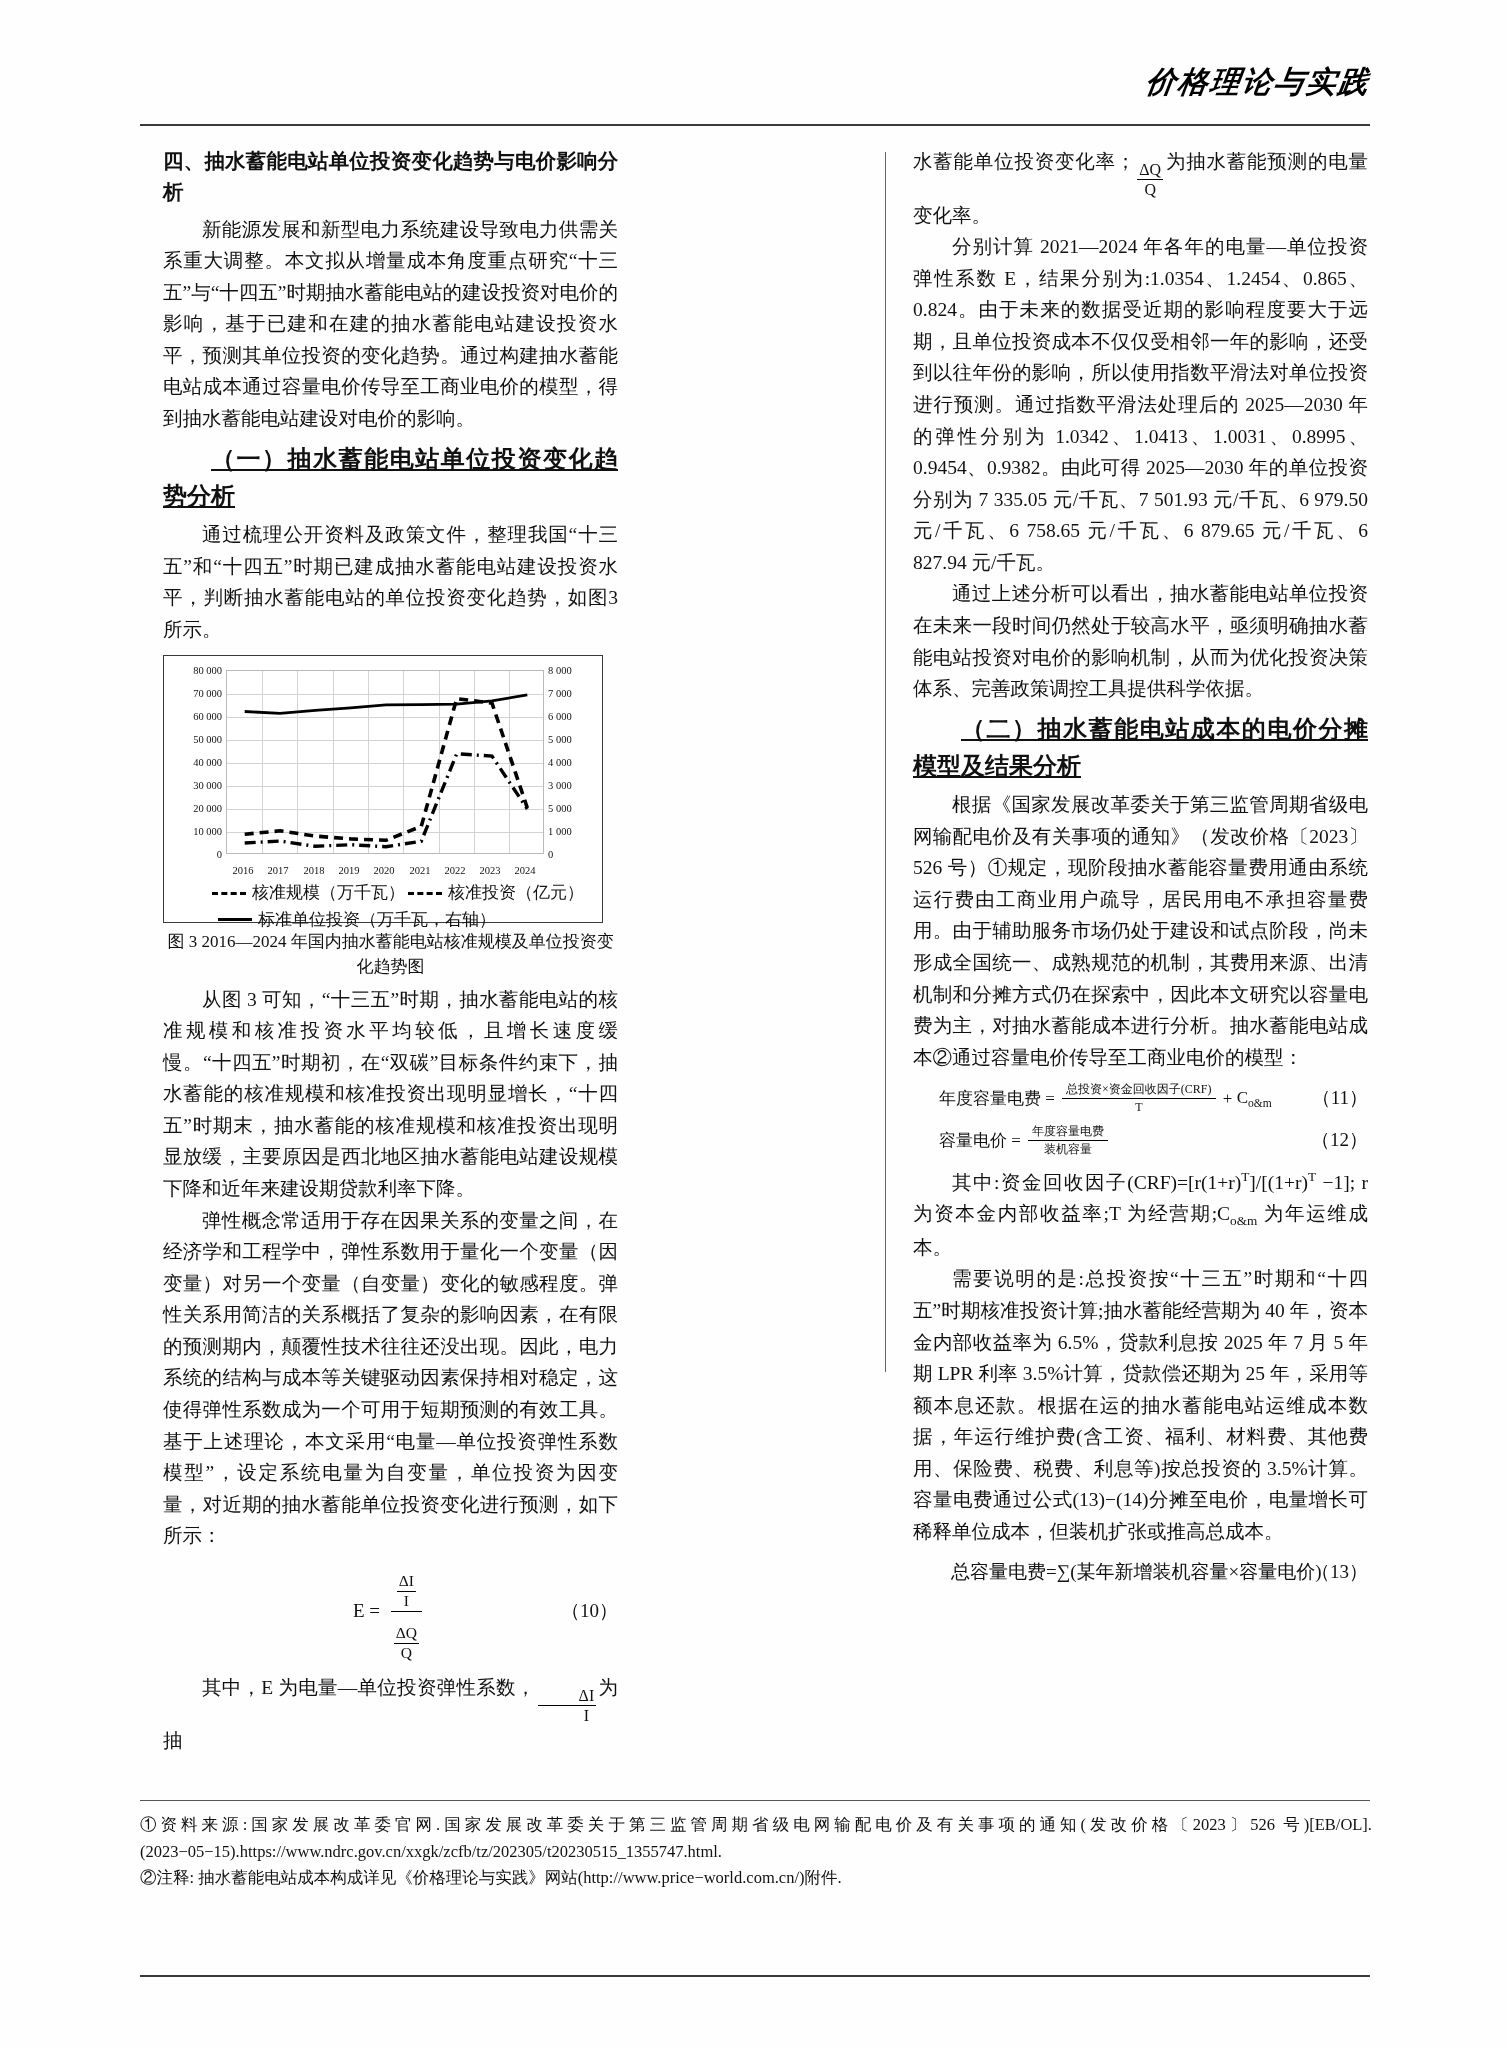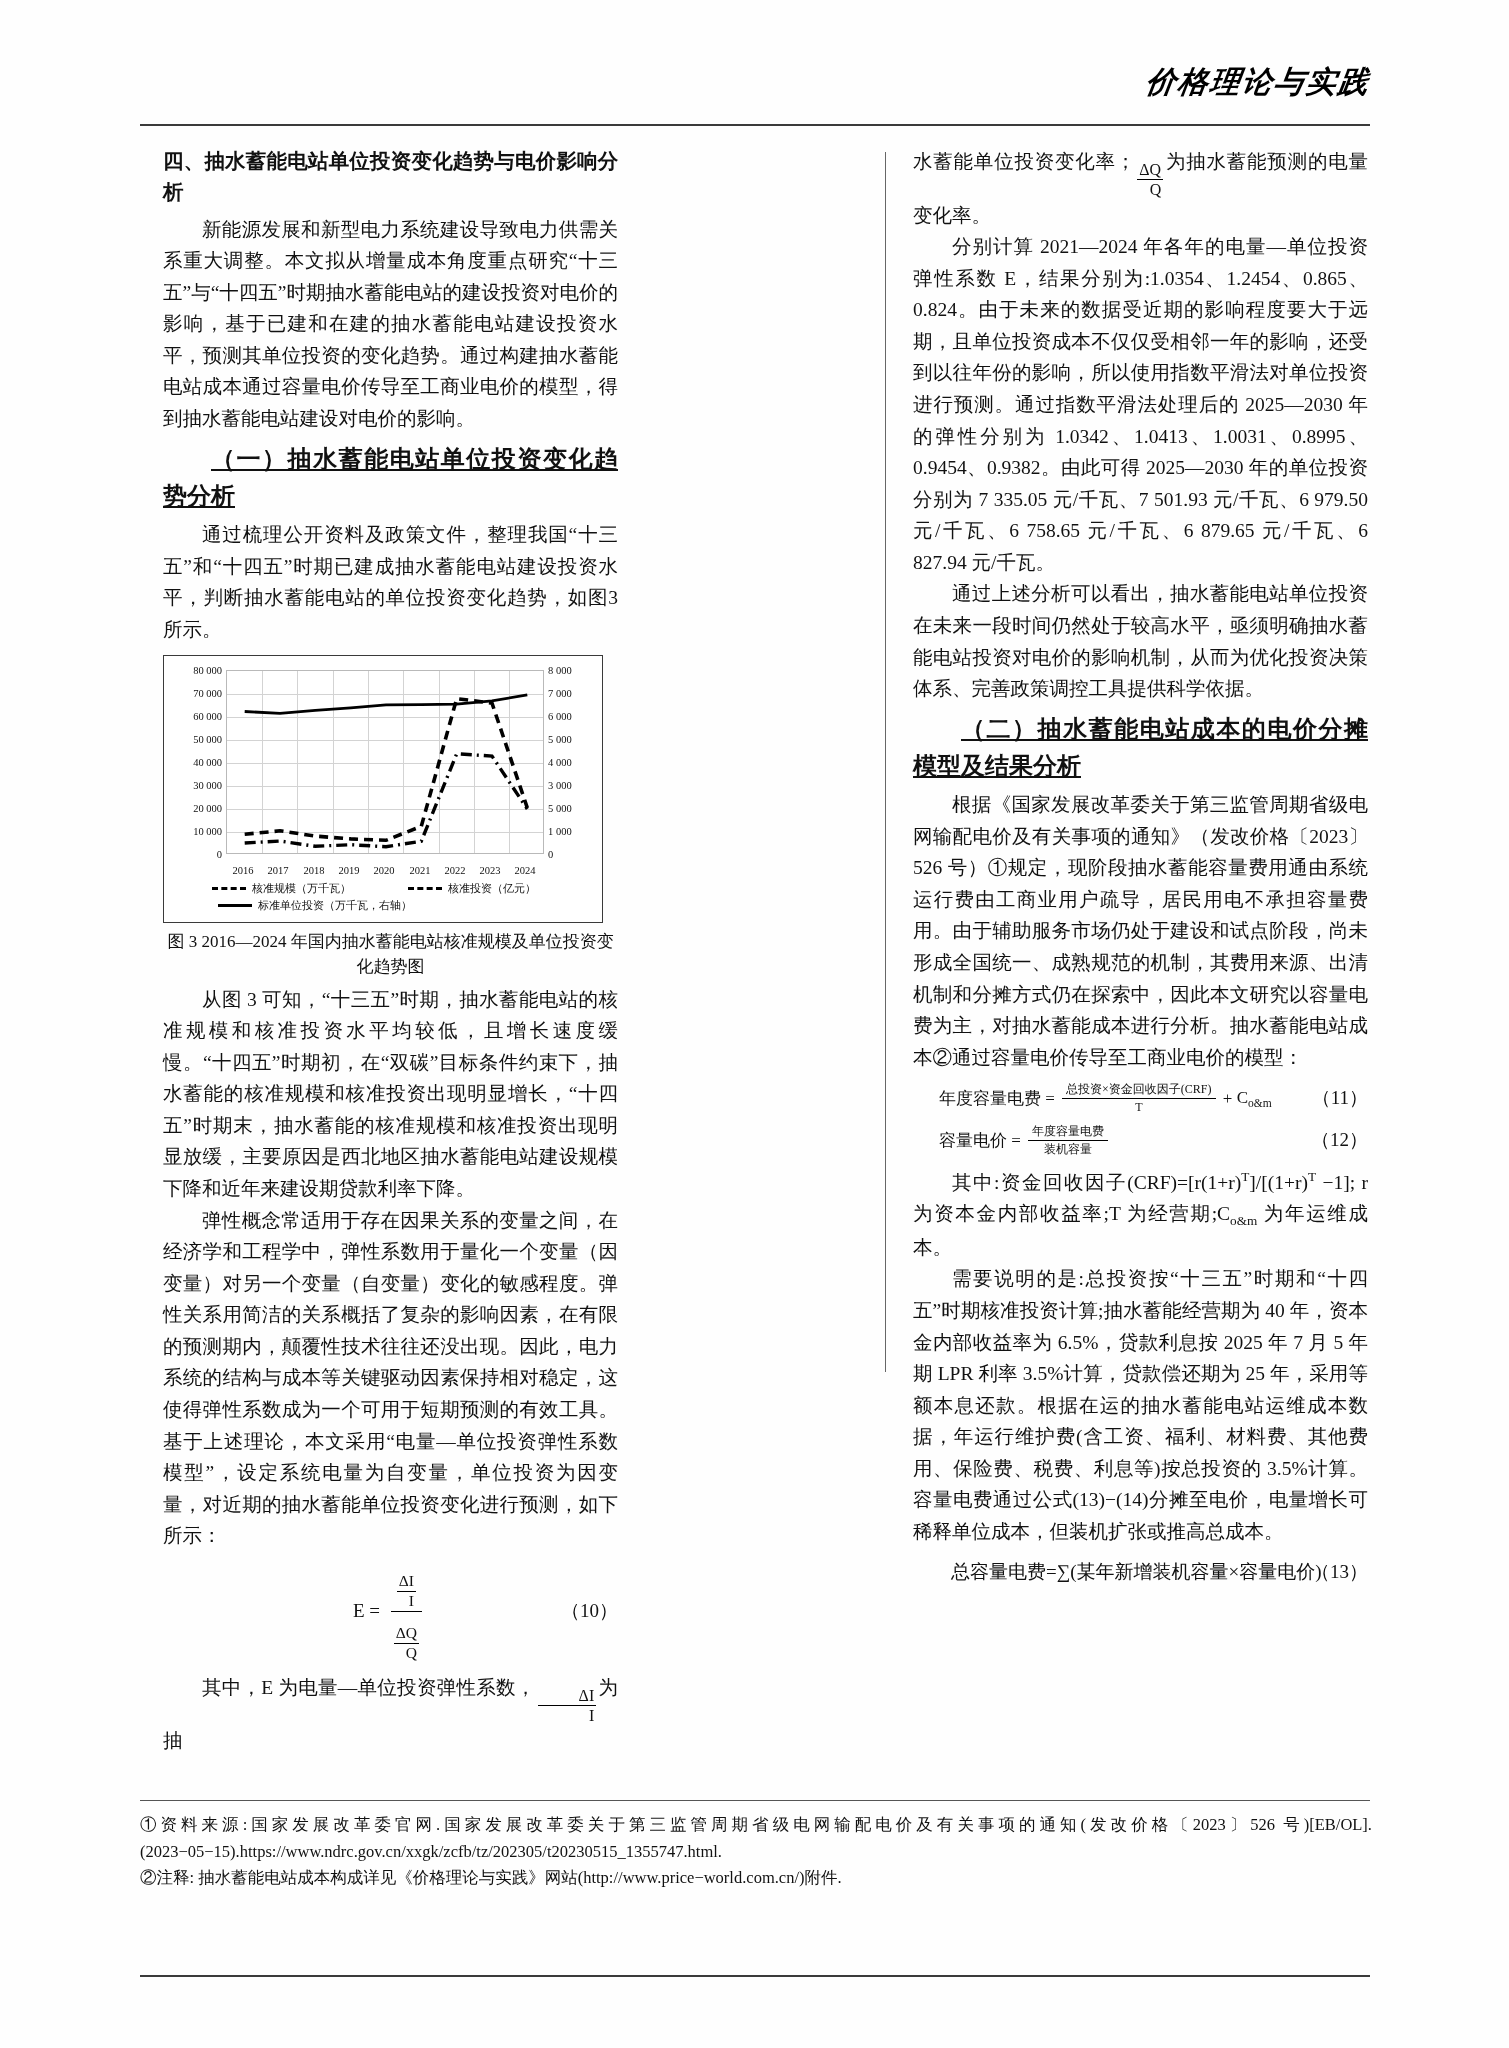--- a/index.html
+++ b/index.html
@@ -82,21 +82,21 @@
   }
   .ytick.left { left:0; right:auto; text-align:right; width:58px; }
   .ytick.rt   { left:384px; text-align:left; width:56px; }
   .xtick {
     position:absolute; top:206px; font-size:10.5px; text-align:center;
     width:40px; transform:translateX(-50%);
     font-family:"Liberation Serif",serif;
   }
   .legend {
     position:absolute; left:48px; top:224px; width:386px;
-    font-size:11px; font-family:"Liberation Serif",serif; line-height:1.55;
+    font-size:17px; font-family:"Liberation Serif",serif; line-height:1.55;
   }
   .legrow { display:flex; }
   .legitem { display:flex; align-items:center; }
   .legitem.first { width:196px; }
   .swatch { display:inline-block; width:34px; height:0; margin-right:6px; }
   .sw-dash   { border-top:3.4px dashed #000; }
   .sw-dashdot{ border-top:3.4px dashed #000; }
   .sw-solid  { border-top:3.8px solid #000; }
   .figcap {
     font-size:17px; margin-top:7px; text-align:center; line-height:1.45;
@@ -110,21 +110,21 @@
     font-family:"Liberation Serif",serif;
   }
   .formula .eqno { position:absolute; right:0; font-size:19px; }
   .frac { display:inline-flex; flex-direction:column; align-items:center;
           vertical-align:middle; margin:0 3px; }
   .frac .num { border-bottom:1.3px solid #000; padding:0 4px 1px 4px; line-height:1.25; }
   .frac .den { padding:1px 4px 0 4px; line-height:1.25; }
   .xsmall { font-size:12px; }
   sub { font-size:0.68em; }
   sup { font-size:0.68em; }
-  .inline-frac { display:inline-flex; flex-direction:column; align-items:flex-end;
+  .inline-frac { display:inline-flex; flex-direction:column; align-items:center;
     vertical-align:-0.45em; margin:0 2px; font-size:0.82em; }
   .inline-frac .num { border-bottom:1.1px solid #000; padding:0 2px; line-height:1.2; }
   .inline-frac .den { padding:0 2px; line-height:1.2; }
 
   
   .footnotes {
     position:absolute; left:140px; top:1812px; width:1232px;
     font-size:16.5px; line-height:1.62; text-align:justify;
     font-family:"Liberation Serif",serif;
   }

